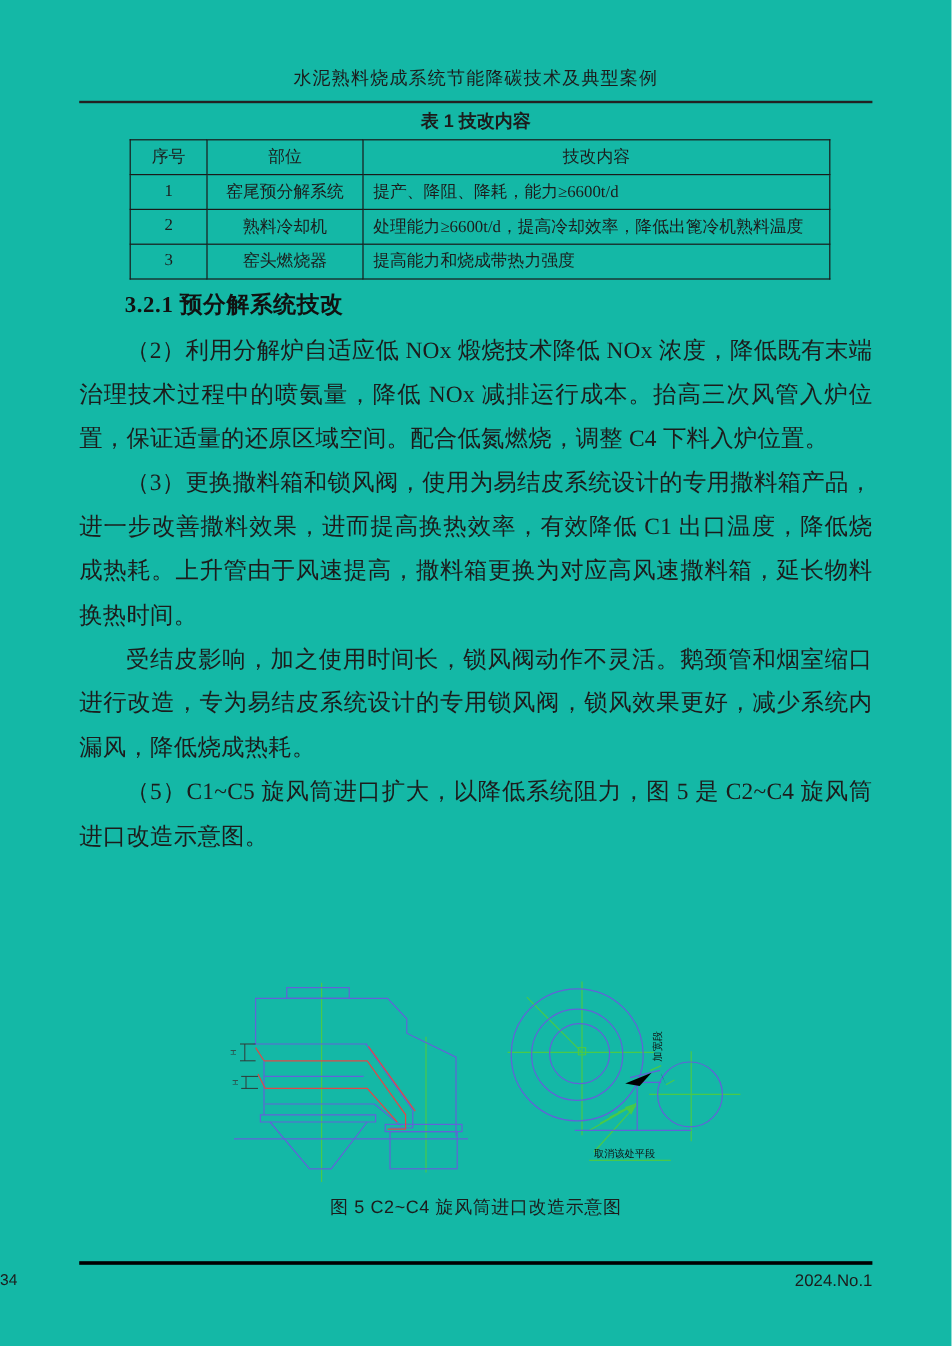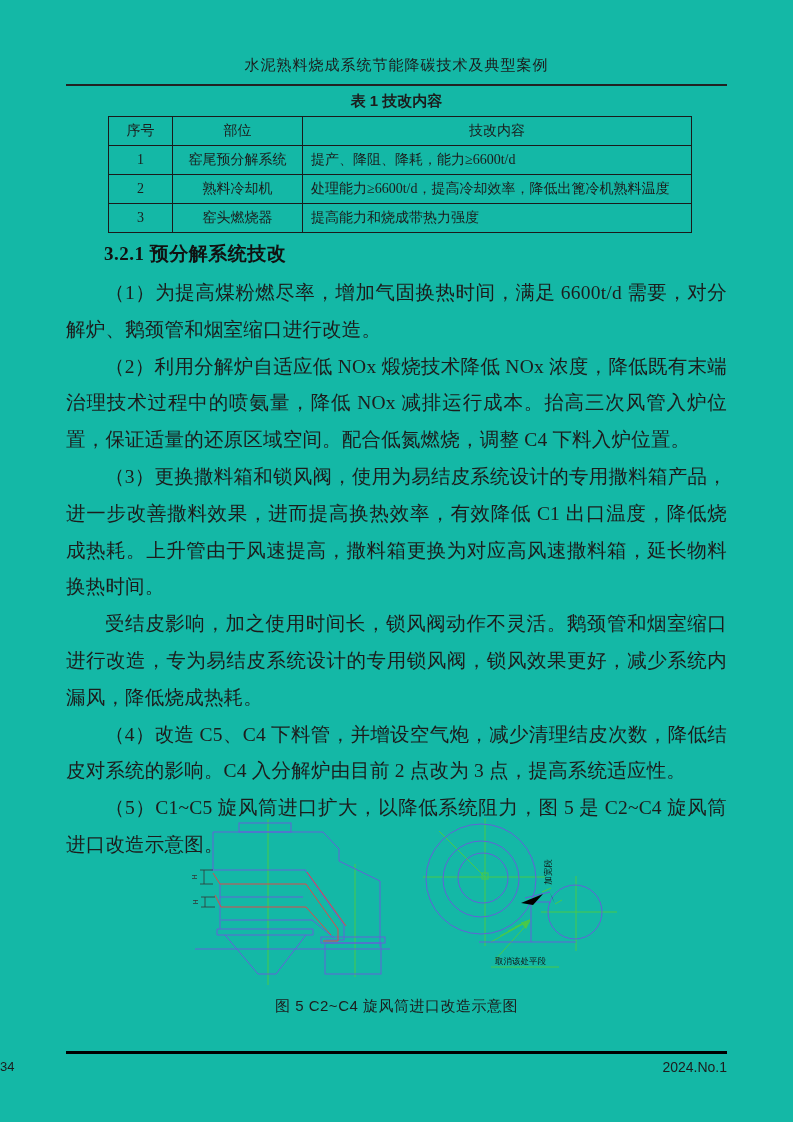--- a/index.html
+++ b/index.html
@@ -113,25 +113,23 @@
       <tr>
         <td class="cell-center">3</td>
         <td class="cell-center">窑头燃烧器</td>
         <td class="cell-left">提高能力和烧成带热力强度</td>
       </tr>
     </tbody>
   </table>
 
   <div class="content">
     <h3 class="section-heading">3.2.1 预分解系统技改</h3>
-    <p>（1）为提高煤粉燃尽率，增加气固换热时间，满足 6600t/d 需要，对分解炉、鹅颈管和烟室缩口进行改造。</p>
     <p>（2）利用分解炉自适应低 NOx 煅烧技术降低 NOx 浓度，降低既有末端治理技术过程中的喷氨量，降低 NOx 减排运行成本。抬高三次风管入炉位置，保证适量的还原区域空间。配合低氮燃烧，调整 C4 下料入炉位置。</p>
     <p>（3）更换撒料箱和锁风阀，使用为易结皮系统设计的专用撒料箱产品，进一步改善撒料效果，进而提高换热效率，有效降低 C1 出口温度，降低烧成热耗。上升管由于风速提高，撒料箱更换为对应高风速撒料箱，延长物料换热时间。</p>
     <p>受结皮影响，加之使用时间长，锁风阀动作不灵活。鹅颈管和烟室缩口进行改造，专为易结皮系统设计的专用锁风阀，锁风效果更好，减少系统内漏风，降低烧成热耗。</p>
-    <p>（4）改造 C5、C4 下料管，并增设空气炮，减少清理结皮次数，降低结皮对系统的影响。C4 入分解炉由目前 2 点改为 3 点，提高系统适应性。</p>
     <p>（5）C1~C5 旋风筒进口扩大，以降低系统阻力，图 5 是 C2~C4 旋风筒进口改造示意图。</p>
   </div>
 
   <div class="figures">
 
     <svg width="220" height="172" viewBox="0 0 220 172">
       <g class="g">
         <line x1="95" y1="2" x2="95" y2="168"></line>
         <line x1="182" y1="47" x2="182" y2="160"></line>
       </g>

